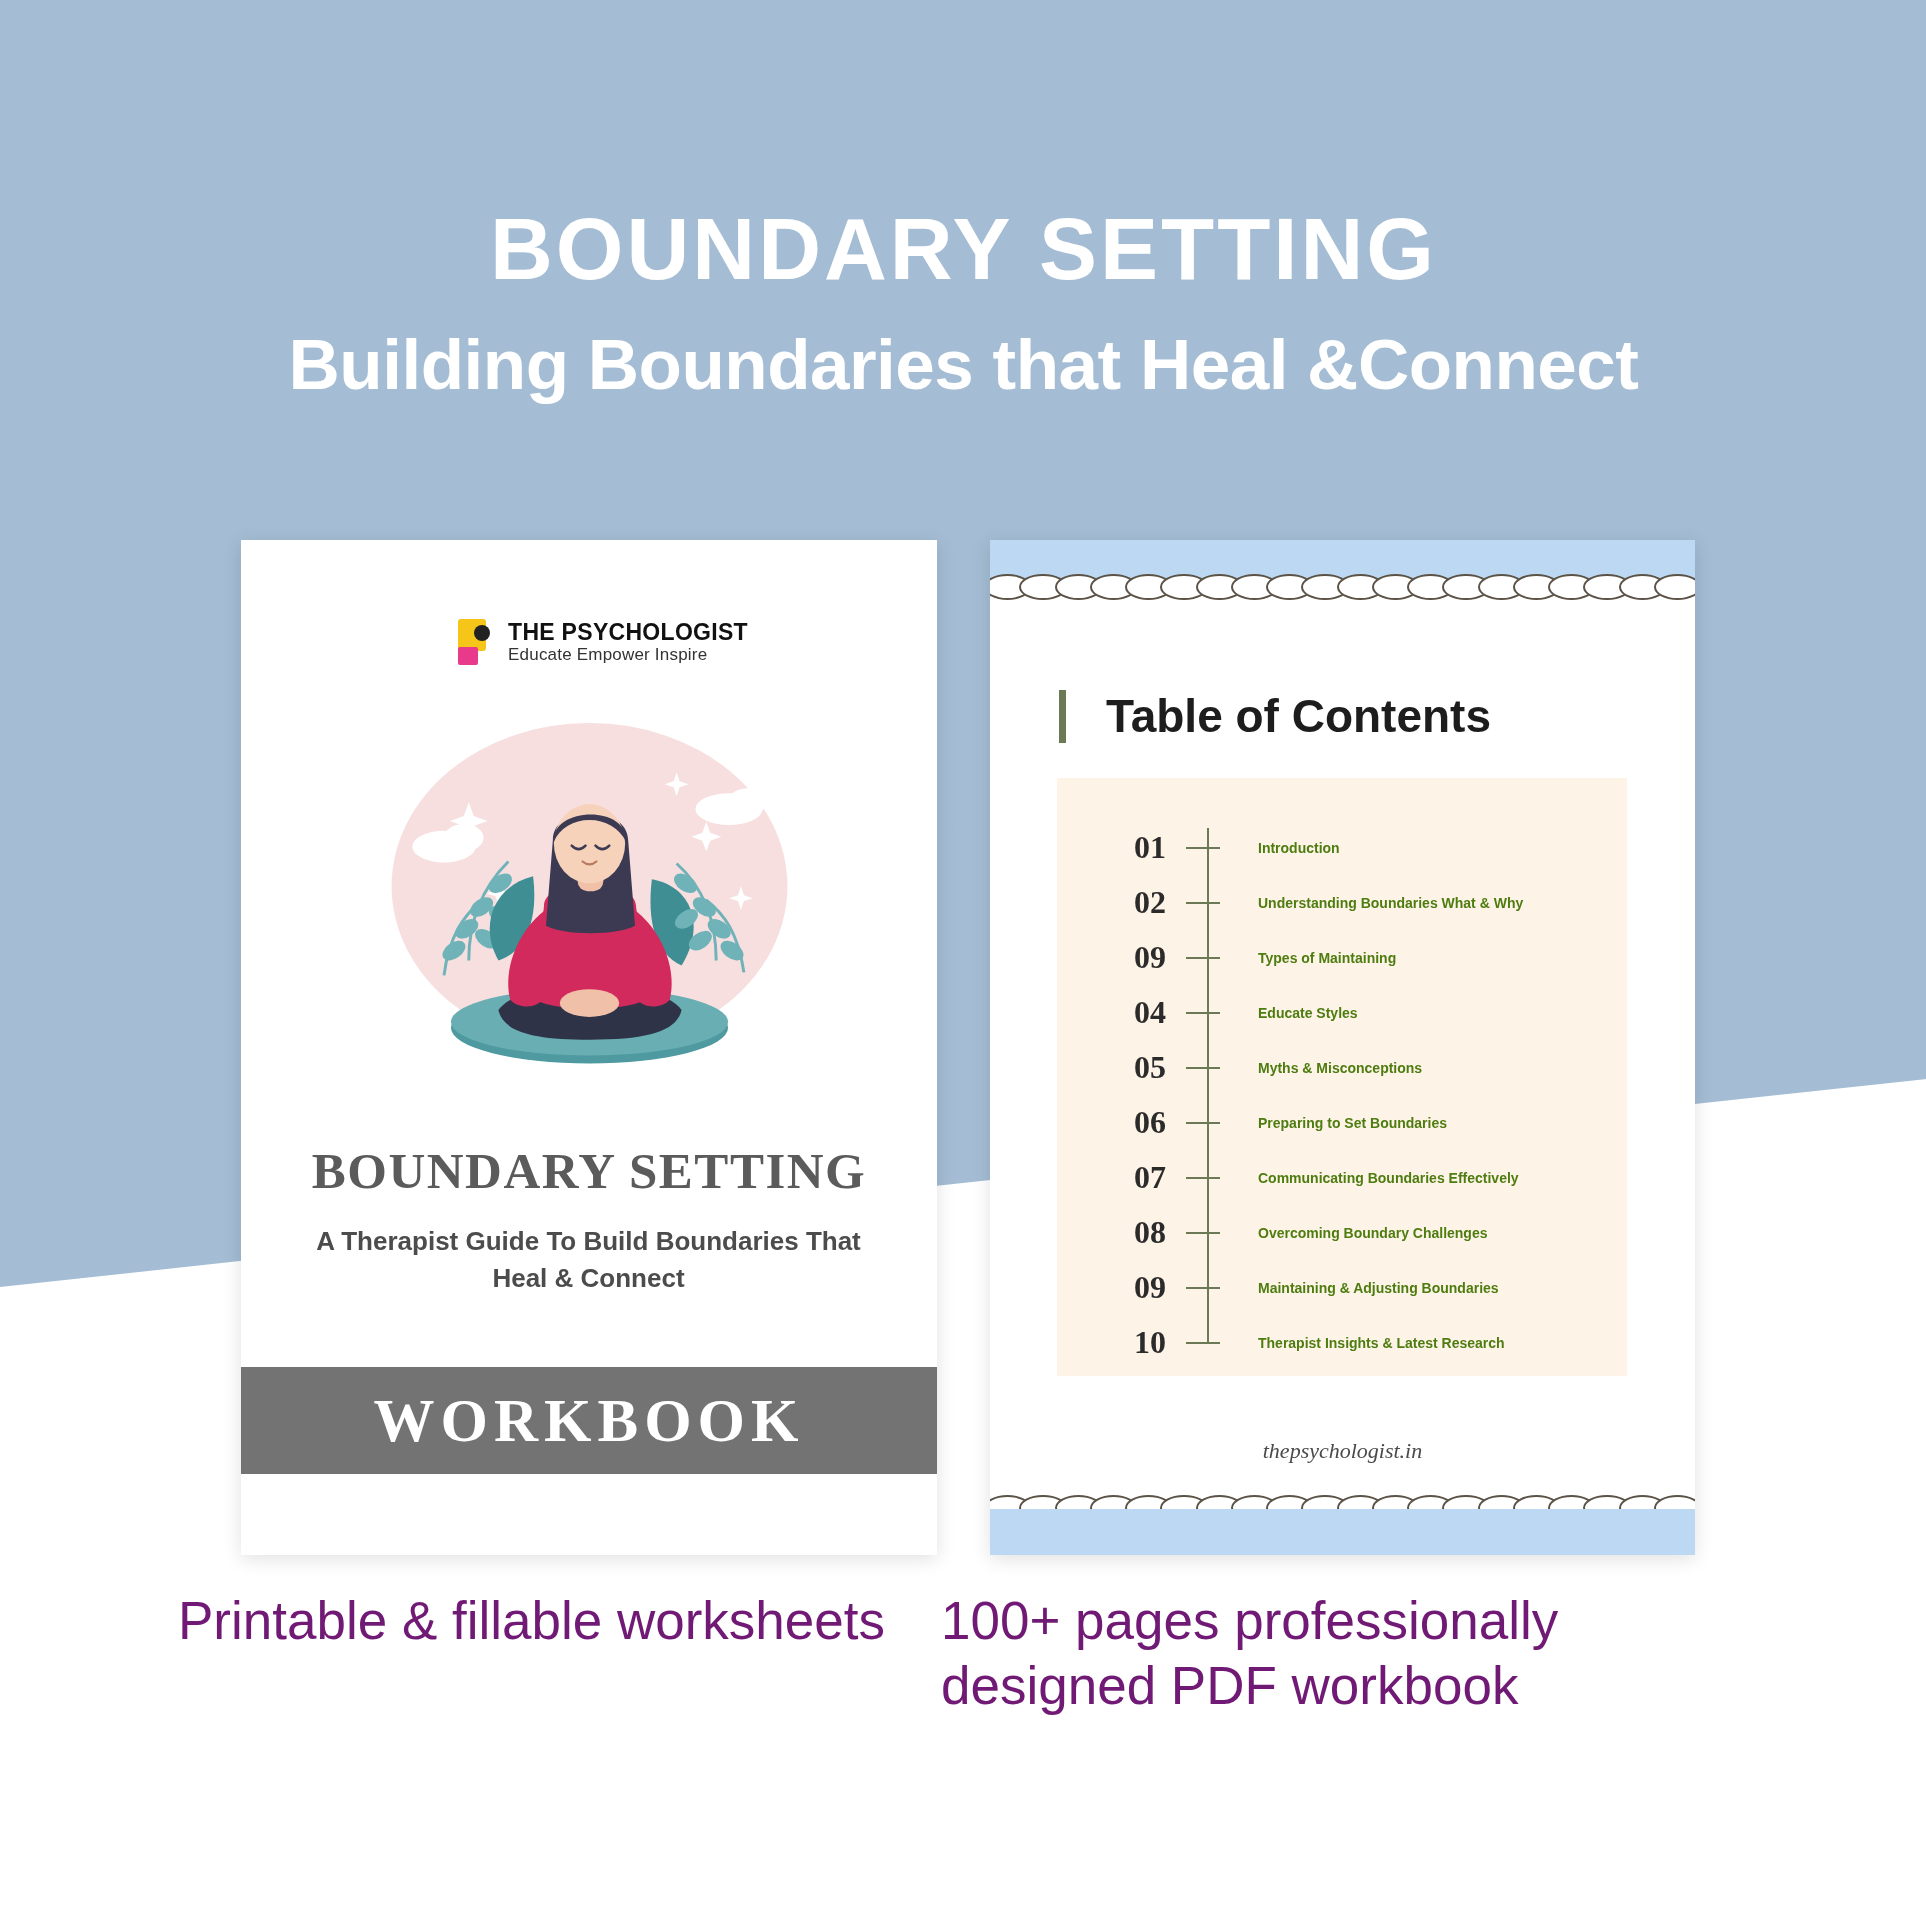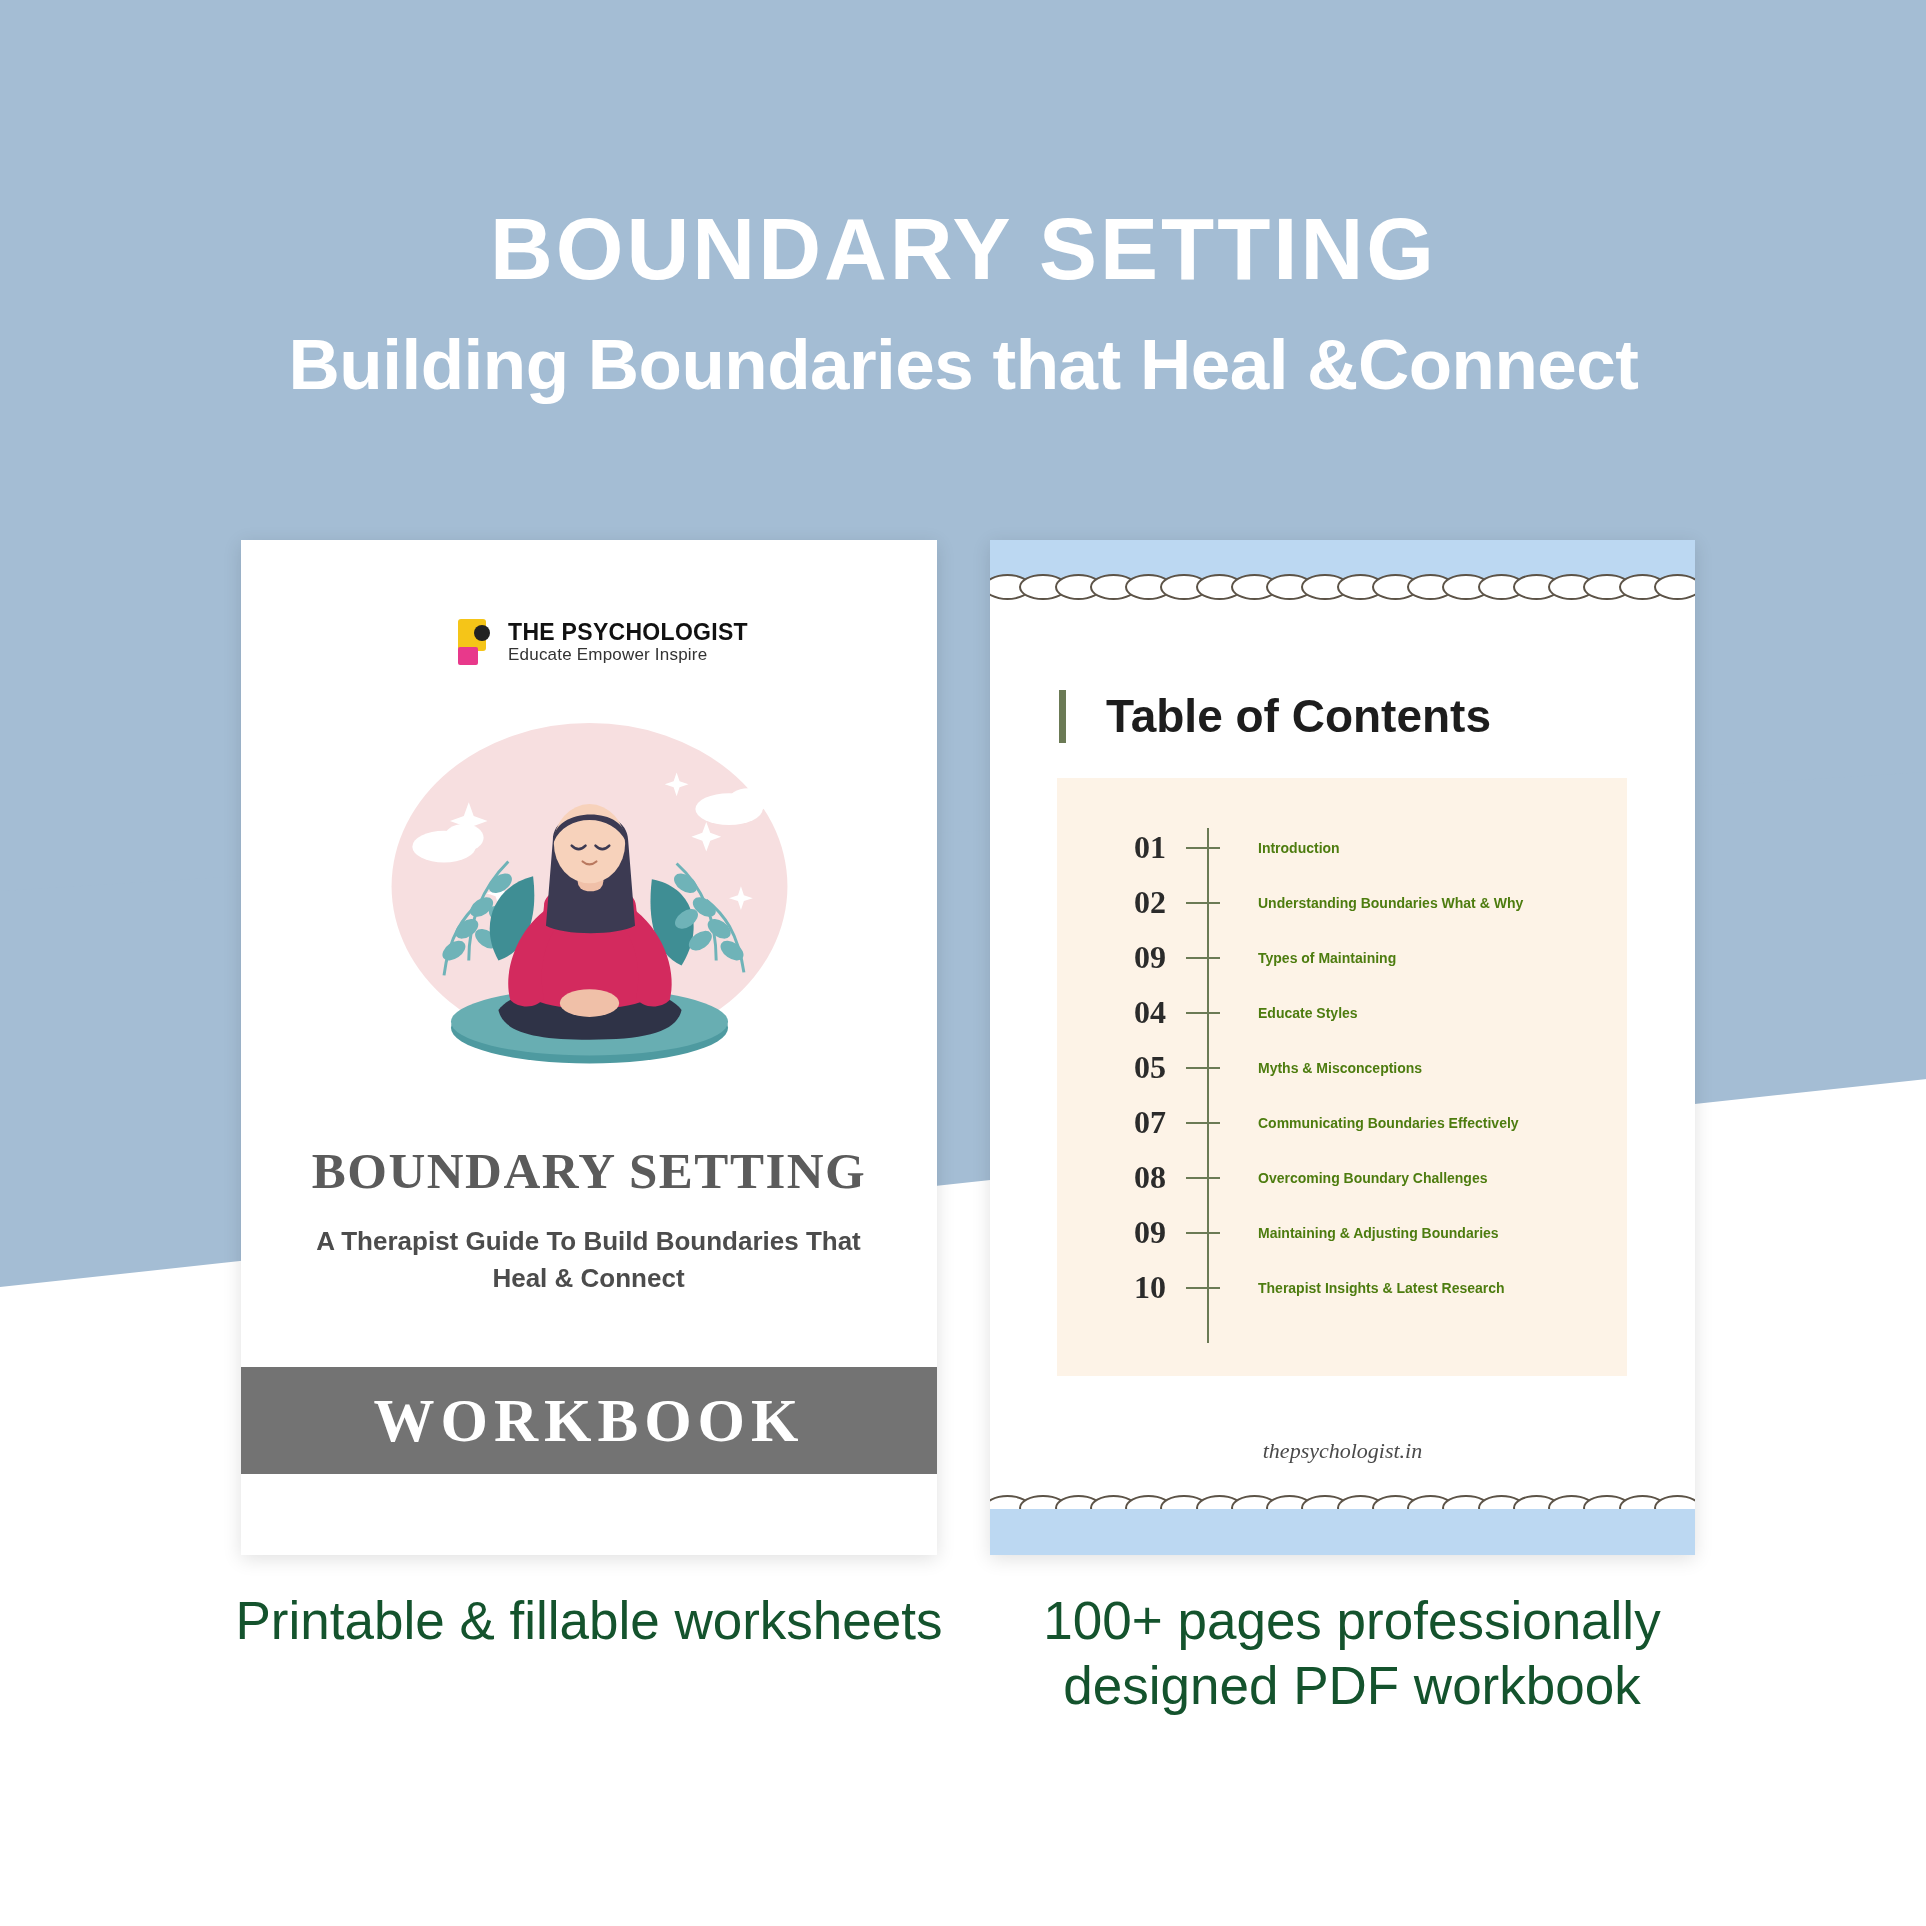--- a/index.html
+++ b/index.html
@@ -254,22 +254,22 @@
     text-align: center;
     font-family: "Liberation Serif", serif;
     font-style: italic;
     font-size: 22px;
     color: #4a4a4a;
   }
 
   
   #caption-left, #caption-right {
     position: absolute;
-    text-align: center;
-    color: #14532d;
+    text-align: left;
+    color: #701a75;
     font-size: 53px;
     line-height: 1.22;
     z-index: 7;
   }
   #caption-left {
     left: 178px; top: 1589px; width: 822px;
   }
   #caption-right {
     left: 941px; top: 1589px; width: 822px;
   }
@@ -435,20 +435,25 @@
           <span class="toc-num">04</span>
           <span class="toc-dash"></span>
           <span class="toc-label">Educate Styles</span>
         </div>
         <div class="toc-row">
           <span class="toc-num">05</span>
           <span class="toc-dash"></span>
           <span class="toc-label">Myths &amp; Misconceptions</span>
         </div>
         <div class="toc-row">
+          <span class="toc-num">06</span>
+          <span class="toc-dash"></span>
+          <span class="toc-label">Preparing to Set Boundaries</span>
+        </div>
+        <div class="toc-row">
           <span class="toc-num">07</span>
           <span class="toc-dash"></span>
           <span class="toc-label">Communicating Boundaries Effectively</span>
         </div>
         <div class="toc-row">
           <span class="toc-num">08</span>
           <span class="toc-dash"></span>
           <span class="toc-label">Overcoming Boundary Challenges</span>
         </div>
         <div class="toc-row">

